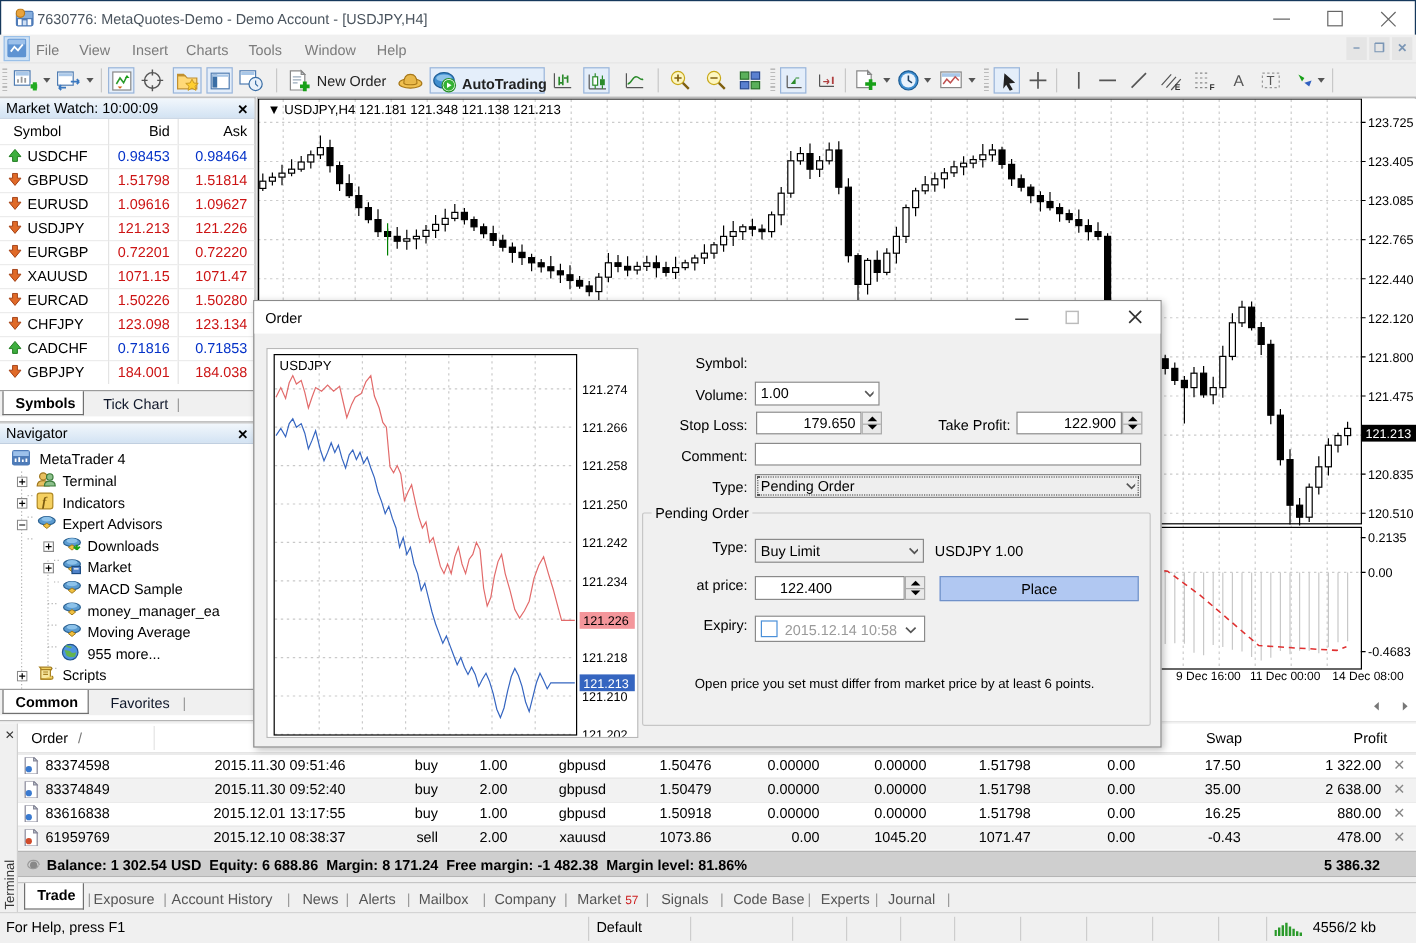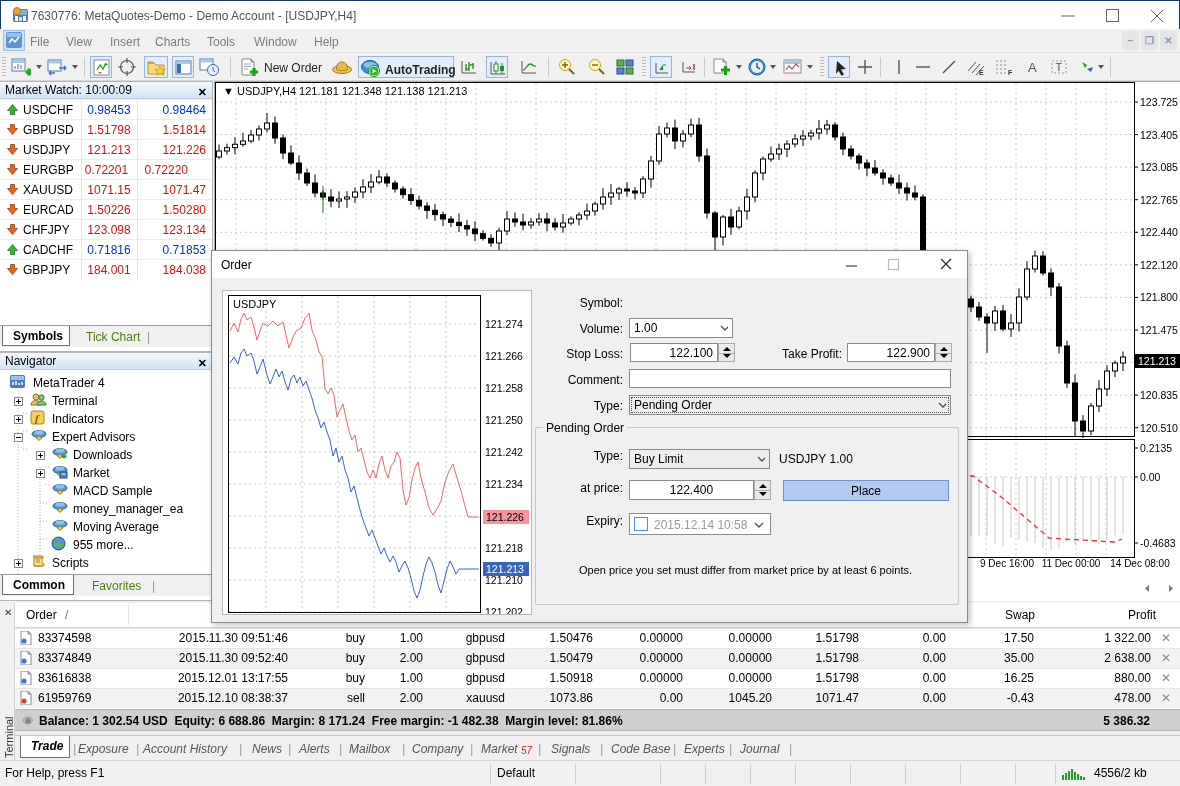--- a/index.html
+++ b/index.html
@@ -33,40 +33,40 @@
 .pclose { position:absolute; right:5px; top:2px; font-size:11px; color:#000; font-weight:bold;}
 #mw table { border-collapse:collapse; width:100%; margin-top:17px; }
 #mw th { font-weight:normal; font-size:12px; height:21px; border-right:1px solid #e4e4e4; }
 #mw td { height:20px; font-size:12px; border-right:1px solid #e4e4e4; border-top:1px solid #ececec;}
 #mw th:last-child, #mw td:last-child { border-right:none; }
 .up { color:#0432c8; } .dn { color:#cc1414; }
 .tabsbar { position:absolute; left:0; width:100%; height:22px; background:#f0f0f0;
   border-top:1px solid #9a9a9a; font-size:12px; }
 .tab-act { position:absolute; top:0px; height:20px; background:#fff; border:1px solid #707070;
   border-top:none; text-align:center; color:#000; padding:3px 10px 0; font-weight:bold; }
-.tab-in { position:absolute; top:4px; color:#4d7c0f; }
+.tab-in { position:absolute; top:4px; color:#0f172a; }
 #nav { left:0; top:352px; width:213px; height:249px; background:#fff; border:1px solid #b4b4b4; border-left:none;}
 .trow { position:absolute; font-size:12px; color:#000; white-space:nowrap; }
 
 #chartwrap { left:214px; top:81px; width:966px; height:520px; background:#fff;
   border:1px solid #aaa; }
 
 #terminal { left:0; top:603px; width:1180px; height:157px; background:#fff; }
 #tstrip { position:absolute; left:0; top:0; width:15px; height:157px; background:#f0f0f0;
   border-right:1px solid #d0d0d0; }
 #tvert { position:absolute; left:3px; top:155px; font-size:11px; color:#333;
   transform:rotate(-90deg); transform-origin:left top; white-space:nowrap; }
 .trh { position:absolute; font-size:12px; color:#000; white-space:nowrap; }
 .trr { position:absolute; left:15px; width:1165px; height:20px; border-top:1px solid #e6e6e6; }
 .cell { position:absolute; top:3px; font-size:12px; color:#000; white-space:nowrap; }
 .cr { text-align:right; }
 #balrow { position:absolute; left:15px; top:106px; width:1165px; height:22px;
   background:#cfcfcf; border-top:1px solid #b5b5b5; border-bottom:1px solid #b5b5b5;
   font-weight:bold; font-size:12px; }
-#ttabs { position:absolute; left:15px; top:132px; width:1165px; height:25px; background:#f0f0f0; border-top:1px solid #c5c5c5;font-style:italic;}
+#ttabs { position:absolute; left:15px; top:132px; width:1165px; height:25px; background:#f0f0f0; border-top:1px solid #c5c5c5;}
 .ttab { position:absolute; top:6px; font-size:12px; color:#555; }
 .ttsep { position:absolute; top:6px; color:#999; }
 
 #status { left:0; top:760px; width:1180px; height:26px; background:#f0f0f0;
   border-top:1px solid #d4d4d4; font-size:12px; color:#000; }
 .ssep { position:absolute; top:3px; width:1px; height:20px; background:#cdcdcd; }
 
 #dlg { left:211px; top:250px; width:757px; height:373px; background:#f0f0f0;
   border:1px solid #8a8a8a; box-shadow:2px 2px 6px rgba(0,0,0,0.25); z-index:50; }
 #dlgtitle { position:absolute; left:0; top:0; width:100%; height:27px; background:#fff; }
@@ -278,46 +278,58 @@
         <path d="M10 12l6-2-2 5z" fill="#3060c0"></path>
       </svg></div>
     <div class="caret" style="left:1098px"></div>
     <div class="tsep" style="left:1110px"></div>
   </div>
 <div id="mw" class="abs">
     <div class="phead">Market Watch: 10:00:09<span class="pclose">✕</span></div>
     <table>
       <tbody>
         <tr>
+          <th style="width:90px;text-align:left;padding-left:11px">Symbol</th>
+          <th style="width:58px;text-align:right;padding-right:6px">Bid</th>
+          <th style="text-align:right;padding-right:6px">Ask</th>
+        </tr>
+        <tr>
           <td style="padding-left:7px"><svg width="11" height="11" style="vertical-align:-1px;margin-right:5px">
               <path d="M5.5 0.5l5 6h-3v4h-4v-4h-3z" fill="#3fae3f" stroke="#1e7a1e" stroke-width="0.8"></path>
             </svg>USDCHF</td>
           <td class="up" style="text-align:right;padding-right:6px">0.98453</td>
           <td class="up" style="text-align:right;padding-right:6px">0.98464</td>
         </tr>
         <tr>
           <td style="padding-left:7px"><svg width="11" height="11" style="vertical-align:-1px;margin-right:5px">
               <path d="M5.5 10.5l5-6h-3v-4h-4v4h-3z" fill="#e06a28" stroke="#a03c10" stroke-width="0.8"></path>
             </svg>GBPUSD</td>
           <td class="dn" style="text-align:right;padding-right:6px">1.51798</td>
           <td class="dn" style="text-align:right;padding-right:6px">1.51814</td>
         </tr>
         <tr>
           <td style="padding-left:7px"><svg width="11" height="11" style="vertical-align:-1px;margin-right:5px">
               <path d="M5.5 10.5l5-6h-3v-4h-4v4h-3z" fill="#e06a28" stroke="#a03c10" stroke-width="0.8"></path>
+            </svg>EURUSD</td>
+          <td class="dn" style="text-align:right;padding-right:6px">1.09616</td>
+          <td class="dn" style="text-align:right;padding-right:6px">1.09627</td>
+        </tr>
+        <tr>
+          <td style="padding-left:7px"><svg width="11" height="11" style="vertical-align:-1px;margin-right:5px">
+              <path d="M5.5 10.5l5-6h-3v-4h-4v4h-3z" fill="#e06a28" stroke="#a03c10" stroke-width="0.8"></path>
             </svg>USDJPY</td>
           <td class="dn" style="text-align:right;padding-right:6px">121.213</td>
           <td class="dn" style="text-align:right;padding-right:6px">121.226</td>
         </tr>
         <tr>
           <td style="padding-left:7px"><svg width="11" height="11" style="vertical-align:-1px;margin-right:5px">
               <path d="M5.5 10.5l5-6h-3v-4h-4v4h-3z" fill="#e06a28" stroke="#a03c10" stroke-width="0.8"></path>
             </svg>EURGBP</td>
-          <td class="dn" style="text-align:center;padding-right:6px">0.72201</td>
-          <td class="dn" style="text-align:right;padding-right:24px">0.72220</td>
+          <td class="dn" style="text-align:right;padding-right:6px">0.72201</td>
+          <td class="dn" style="text-align:right;padding-right:6px">0.72220</td>
         </tr>
         <tr>
           <td style="padding-left:7px"><svg width="11" height="11" style="vertical-align:-1px;margin-right:5px">
               <path d="M5.5 10.5l5-6h-3v-4h-4v4h-3z" fill="#e06a28" stroke="#a03c10" stroke-width="0.8"></path>
             </svg>XAUUSD</td>
           <td class="dn" style="text-align:right;padding-right:6px">1071.15</td>
           <td class="dn" style="text-align:right;padding-right:6px">1071.47</td>
         </tr>
         <tr>
           <td style="padding-left:7px"><svg width="11" height="11" style="vertical-align:-1px;margin-right:5px">
@@ -790,21 +802,21 @@
       </svg></div>
     <div class="fl" style="left:251px;top:45px;width:160px">Symbol:</div>
     <div class="fl" style="left:251px;top:71px;width:160px">Volume:</div>
     <div class="fl" style="left:251px;top:96px;width:160px">Stop Loss:</div>
     <div class="fl" style="left:251px;top:122px;width:160px">Comment:</div>
     <div class="fl" style="left:251px;top:148px;width:160px">Type:</div>
     <div class="fl" style="left:470px;top:96px;width:160px">Take Profit:</div>
     <div class="field abs" style="left:417px;top:67px;width:104px;height:20px;padding:2px 4px">1.00<svg class="chev" width="10" height="8" style="top:6px">
         <path d="M1 1l4 4 4-4" stroke="#555" stroke-width="1.4" fill="none"></path>
       </svg></div>
-    <div class="field abs" style="left:418px;top:92px;width:88px;height:19px;padding:2px 4px;text-align:right">122.100</div>
+    <div class="field abs" style="left:418px;top:92px;width:88px;height:19px;padding:2px 4px;text-align:right">179.650</div>
     <div class="spin abs" style="left:506px;top:92px;height:19px">
       <div class="sgl"></div>
       <div class="upar"></div>
       <div class="dnar"></div>
     </div>
     <div class="field abs" style="left:635px;top:92px;width:88px;height:19px;padding:2px 4px;text-align:right">122.900</div>
     <div class="spin abs" style="left:723px;top:92px;height:19px">
       <div class="sgl"></div>
       <div class="upar"></div>
       <div class="dnar"></div>
@@ -814,21 +826,21 @@
         <path d="M1 1l4 4 4-4" stroke="#555" stroke-width="1.4" fill="none"></path>
       </svg></div>
     <fieldset class="abs" style="left:323px;top:176px;width:424px;height:178px;border:1px solid #c6c6c6;border-radius:2px"></fieldset>
     <span class="lbl" style="left:331px;top:170px;font-size:12px;background:#f0f0f0;padding:0 3px">Pending Order</span>
     <div class="fl" style="left:251px;top:198px;width:160px">Type:</div>
     <div class="field combo abs" style="left:417px;top:198px;width:141px;height:20px;padding:2px 4px">Buy Limit<svg class="chev" width="10" height="8" style="top:6px">
         <path d="M1 1l4 4 4-4" stroke="#555" stroke-width="1.4" fill="none"></path>
       </svg></div>
     <span class="lbl" style="left:567px;top:201px;font-size:12px">USDJPY  1.00</span>
     <div class="fl" style="left:251px;top:230px;width:160px">at price:</div>
-    <div class="field abs" style="left:417px;top:229px;width:125px;height:20px;padding:2px 6px;text-align:center">122.400</div>
+    <div class="field abs" style="left:417px;top:229px;width:125px;height:20px;padding:2px 20px;text-align:left">122.400</div>
     <div class="spin abs" style="left:542px;top:229px;height:20px">
       <div class="sgl"></div>
       <div class="upar"></div>
       <div class="dnar"></div>
     </div>
     <div class="abs" style="left:571px;top:229px;width:166px;height:21px;background:#b1c8f2;border:1px solid #7091c9;text-align:center;font-size:12px;padding-top:3px">Place</div>
     <div class="fl" style="left:251px;top:263px;width:160px">Expiry:</div>
     <div class="field abs" style="left:417px;top:262px;width:142px;height:22px">
       <div class="abs" style="left:4px;top:3px;width:14px;height:14px;border:1px solid #4a90d9;background:#fff"></div>
       <span class="lbl" style="left:24px;top:4px;color:#9a9a9a">2015.12.14 10:58</span>

